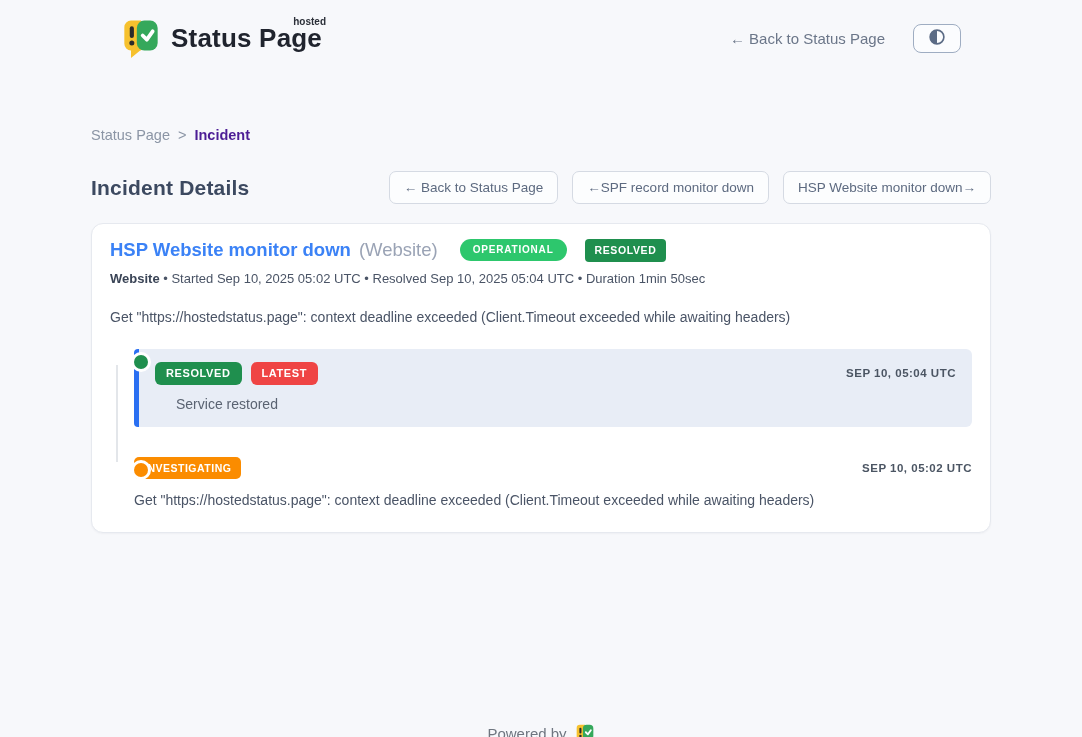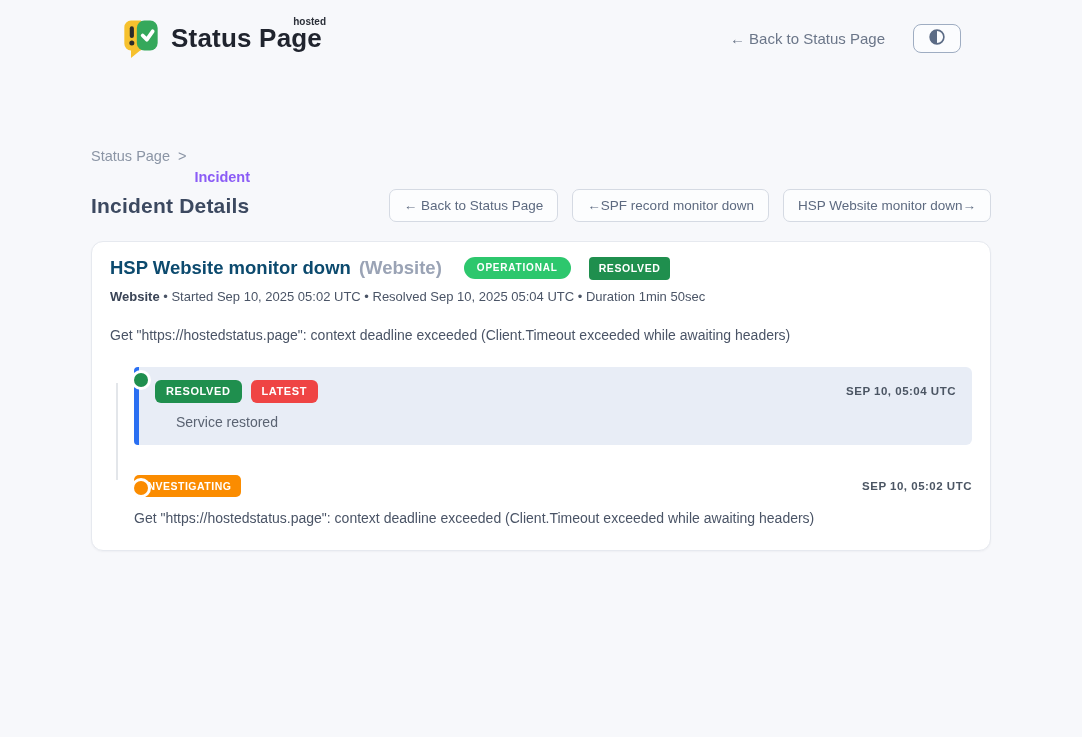--- a/index.html
+++ b/index.html
@@ -17,30 +17,30 @@
   .brand { display:flex; align-items:center; gap:10px; cursor:pointer; }
   .brand-text-wrap { position:relative; }
   .brand-text { font-size:26px; font-weight:bold; color:#20242e; letter-spacing:.2px; }
   .brand-sup { position:absolute; top:-7px; right:-4px; font-size:10px; font-weight:bold; color:#2b2f38; }
   .header-right { display:flex; align-items:center; gap:28px; }
   .back-link { font-size:15px; color:#6b7689; text-decoration:none; cursor:pointer; }
   .theme-toggle { width:48px; height:29px; border:1.5px solid #9fadc2; border-radius:8px; background:#fbfcfe; display:flex; align-items:center; justify-content:center; cursor:pointer; }
   
   .main { width:900px; margin:0 auto; padding:51px 0 0; }
   .breadcrumb { font-size:14.5px; color:#8b95a5; display:flex; gap:8px; align-items:center; }
-  .breadcrumb .crumb-current { color:#8b5cf6; font-weight:bold;margin-top:42px; }
-  .title-row { margin-top:4px; display:flex; align-items:center; justify-content:space-between; }
+  .breadcrumb .crumb-current { color:#4c1d95; font-weight:bold; }
+  .title-row { margin-top:28px; display:flex; align-items:center; justify-content:space-between; }
   .page-title { font-size:21px; font-weight:bold; color:#3c4960; letter-spacing:.2px; }
   .nav-btns { display:flex; gap:14px; }
   .nav-btn { font-family:inherit; font-size:13.5px; color:#5d6a80; background:#fcfdfe; border:1px solid #d5dae3; border-radius:7px; padding:8px 14px; cursor:pointer; }
   
   .card { margin-top:19px; background:#ffffff; border:1px solid #e6e9ef; border-radius:12px; padding:15px 18px 24px; box-shadow:0 1px 2px rgba(16,24,40,.04); }
   .card-title-row { display:flex; align-items:center; gap:8px; }
-  .incident-title { font-size:18.5px; font-weight:bold; color:#0c4a6e; }
-  .incident-component { font-size:18.5px; color:#9aa3b5; font-weight:bold; }
+  .incident-title { font-size:18.5px; font-weight:bold; color:#3b82f6; }
+  .incident-component { font-size:18.5px; color:#9aa3b5; font-weight:normal; }
   .badge { display:inline-block; color:#fff; font-weight:bold; line-height:1; }
   .badge-operational { background:#2dc76d; font-size:10px; letter-spacing:.8px; padding:6px 13px; border-radius:999px; margin-left:14px;text-align:center; }
   .badge-resolved-hdr { background:#1f8f4e; font-size:10.5px; letter-spacing:.6px; padding:6px 10px; border-radius:4px; margin-left:10px; }
   .meta-line { margin-top:9px; font-size:13px; color:#4a5466; }
   .meta-component { font-weight:bold; color:#3a4456; }
   .description { margin-top:23px; font-size:14px; color:#4a5466; }
   
   .timeline { margin-top:24px; position:relative; padding-left:24px; }
   .timeline-line { position:absolute; left:6px; top:16px; width:2px; height:97px; background:#e3e6ea; }
   .tl-dot { position:absolute; left:0; top:6px; width:14px; height:14px; border-radius:50%; box-shadow:0 0 0 3px #ffffff; }

